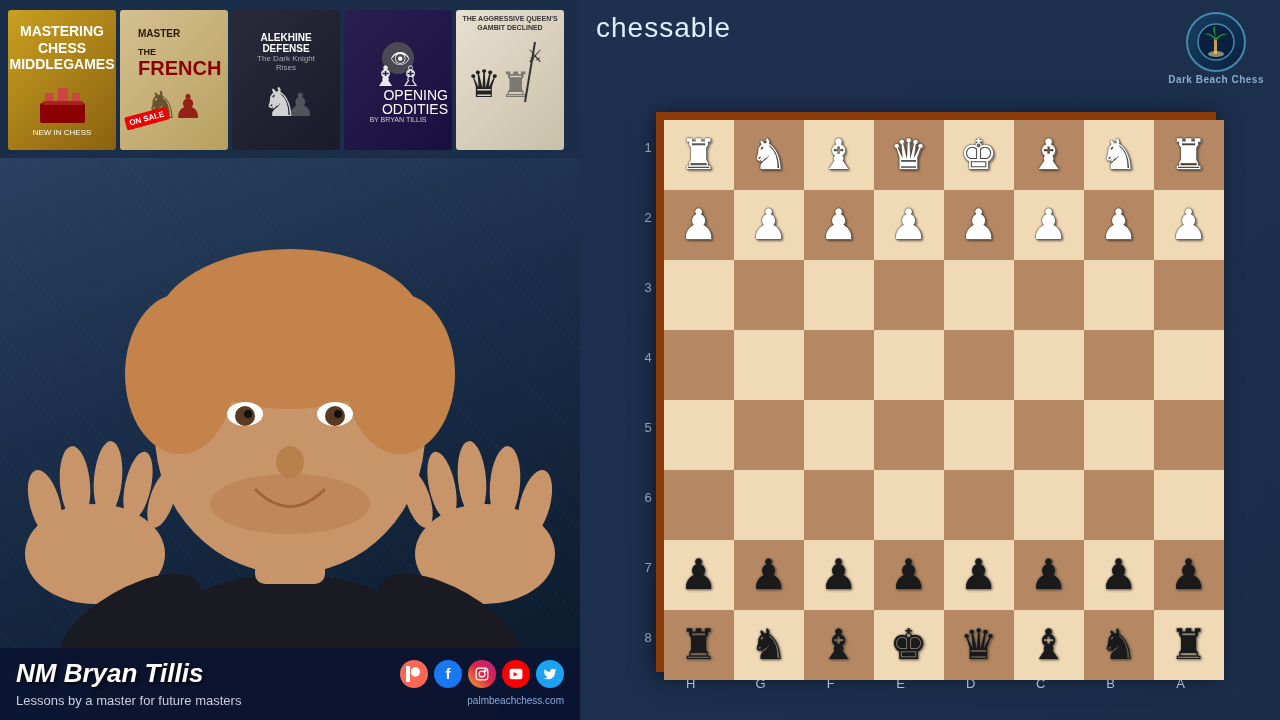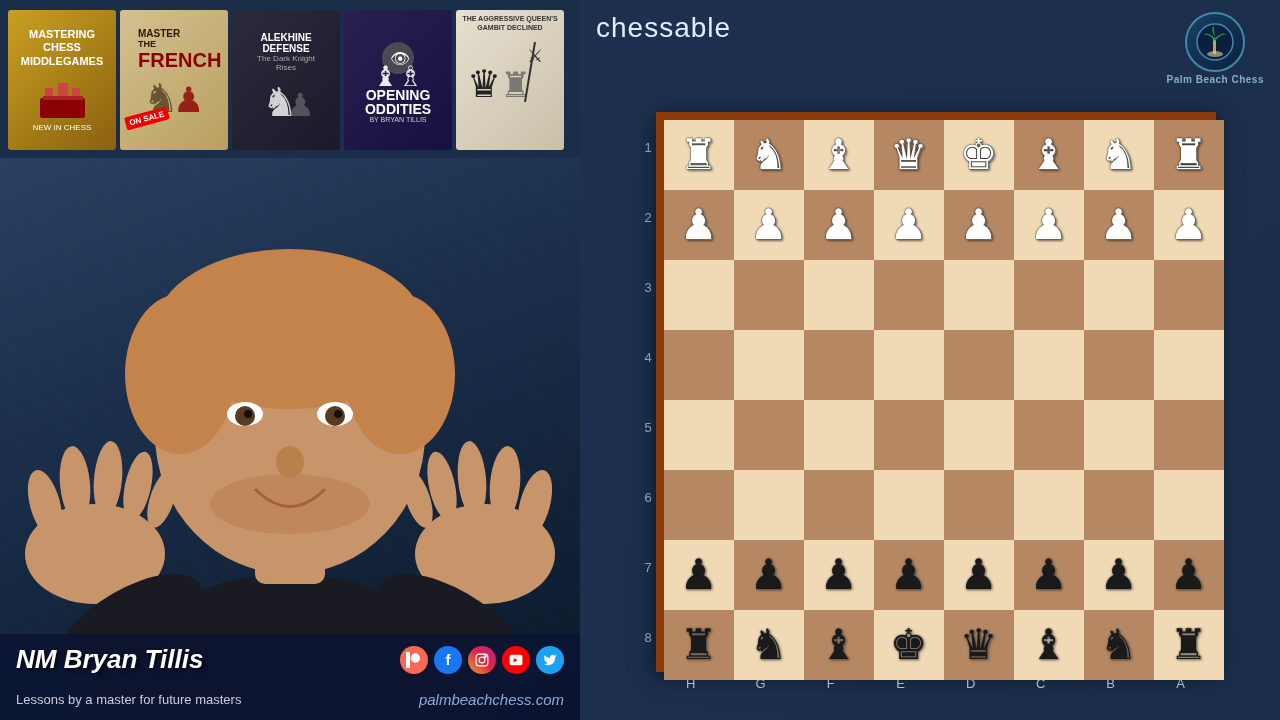--- a/index.html
+++ b/index.html
@@ -109,21 +109,21 @@
     
     .lower-third {
       position: absolute;
       bottom: 0;
       left: 0;
       right: 0;
       background: rgba(10, 20, 50, 0.85);
       padding: 10px 16px 12px 16px;
       display: flex;
       flex-direction: column;
-      gap: 16px;
+      gap: 4px;
     }
     .lower-third-row1 {
       display: flex;
       align-items: center;
       justify-content: space-between;
     }
     .presenter-name {
       font-size: 26px;
       font-weight: 900;
       color: #fff;
@@ -155,23 +155,22 @@
     .lower-third-row2 {
       display: flex;
       justify-content: space-between;
       align-items: center;
     }
     .presenter-tagline {
       font-size: 13px;
       color: #ccd;
     }
     .website {
-      font-size: 15px;
+      font-size: 10px;
       color: #88aadd;
-      font-style: italic;
     }
 
     
     .right-panel {
       flex: 1;
       display: flex;
       flex-direction: column;
       padding: 12px 16px;
       background: linear-gradient(135deg, #1e3050 0%, #1a2e4a 100%);
       position: relative;
@@ -319,34 +318,34 @@
     }
   </style>
 </head>
 <body>
 
 <div class="left-panel">
 
   <div class="books-bar">
 
     <div class="book-thumb book-thumb-1">
-      <span style="font-size:11px;font-weight:bold;color:#fff;text-align:center;text-transform:uppercase;line-height:1.2;">MASTERING CHESS MIDDLEGAMES</span>
+      <span style="font-size:14px;font-weight:bold;color:#fff;text-align:center;text-transform:uppercase;line-height:1.2;">MASTERING CHESS MIDDLEGAMES</span>
       <svg width="55" height="55" viewBox="0 0 55 55">
         <rect x="5" y="30" width="45" height="20" fill="#8b0000" rx="2"></rect>
         <rect x="10" y="20" width="8" height="12" fill="#cc4444"></rect>
         <rect x="23" y="15" width="10" height="17" fill="#cc4444"></rect>
         <rect x="37" y="20" width="8" height="12" fill="#cc4444"></rect>
         <rect x="8" y="28" width="40" height="4" fill="#aa2222"></rect>
       </svg>
       <span style="font-size:8px;color:#ffe;text-align:right;">NEW IN CHESS</span>
     </div>
 
     <div class="book-thumb book-thumb-2" style="background:linear-gradient(135deg,#d4c090,#b8a060);padding:18px;position:relative;">
       <span style="font-size:10px;font-weight:900;color:#2a1a00;text-transform:uppercase;">MASTER</span>
-      <span style="font-size:9px;font-weight:bold;color:#2a1a00;">THE</span>
+      <span style="font-size:9px;font-weight:bold;color:#2a1a00;margin-top:8px;">THE</span>
       <span style="font-size:20px;font-weight:900;color:#8b0000;text-transform:uppercase;">FRENCH</span>
       <svg width="80" height="55" viewBox="0 0 80 55">
         <text x="5" y="40" font-size="40" fill="#2a1a00" opacity="0.6">♞</text>
         <text x="35" y="40" font-size="35" fill="#8b0000" opacity="0.8">♟</text>
       </svg>
       <div class="on-sale-badge">ON SALE</div>
     </div>
 
     <div class="book-thumb book-thumb-3" style="background:linear-gradient(135deg,#2a2a3a,#1a1a2a);padding:22px;display:flex;flex-direction:column;align-items:center;">
       <span style="font-size:10px;font-weight:bold;color:#fff;text-transform:uppercase;text-align:center;">ALEKHINE DEFENSE</span>
@@ -356,21 +355,21 @@
         <text x="40" y="55" font-size="40" fill="#888" opacity="0.5">♟</text>
       </svg>
     </div>
 
     <div class="book-thumb book-thumb-4" style="background:linear-gradient(135deg,#2a2050,#180f40);padding:4px;display:flex;flex-direction:column;align-items:center;justify-content:center;">
       <svg width="60" height="50" viewBox="0 0 60 50">
         <circle cx="30" cy="20" r="16" fill="#555" opacity="0.8"></circle>
         <text x="22" y="26" font-size="16" fill="#fff">👁</text>
         <text x="5" y="48" font-size="28" fill="#fff" opacity="0.9">♝♗</text>
       </svg>
-      <span style="font-size:14px;font-weight:700;color:#fff;text-transform:uppercase;text-align:center;line-height:1;">OPENING ODDITIES</span>
+      <span style="font-size:14px;font-weight:400;color:#fff;text-transform:uppercase;text-align:right;line-height:1;">OPENING ODDITIES</span>
       <span style="font-size:7px;color:#ccc;text-align:center;">BY BRYAN TILLIS</span>
     </div>
 
     <div class="book-thumb book-thumb-5" style="background:linear-gradient(135deg,#e8e0d0,#c8c0a8);padding:4px;display:flex;flex-direction:column;align-items:center;justify-content:flex-start;">
       <span style="font-size:7px;font-weight:bold;color:#333;text-align:center;text-transform:uppercase;line-height:1.3;">THE AGGRESSIVE QUEEN'S GAMBIT DECLINED</span>
       <svg width="90" height="80" viewBox="0 0 90 80">
         <text x="2" y="65" font-size="38" fill="#222">♛</text>
         <text x="35" y="65" font-size="35" fill="#555" opacity="0.7">♜</text>
         <line x1="70" y1="10" x2="60" y2="70" stroke="#333" stroke-width="2"></line>
         <text x="62" y="30" font-size="18" fill="#333">⚔</text>
@@ -475,21 +474,21 @@
 
         <svg width="38" height="38" viewBox="0 0 38 38">
           <circle cx="19" cy="19" r="18" fill="#0a2040" stroke="#4488aa" stroke-width="1.5"></circle>
           <rect x="17" y="15" width="3" height="16" fill="#c8a050" rx="1"></rect>
           <path d="M19 15 Q10 8 8 12 Q12 10 19 18" fill="#2d8c3c"></path>
           <path d="M19 15 Q28 8 30 12 Q26 10 19 18" fill="#2d8c3c"></path>
           <path d="M19 15 Q14 4 18 3 Q18 8 19 16" fill="#2d8c3c"></path>
           <ellipse cx="19" cy="31" rx="8" ry="3" fill="#e8d090" opacity="0.6"></ellipse>
         </svg>
       </div>
-      <span class="pb-text">Palm Beach Chess</span>
+      <span class="pb-text">Dark Beach Chess</span>
     </div>
   </div>
 
   <div class="board-container">
     <div class="chess-board-wrapper">
       <div class="rank-labels">
         <div class="rank-label">1</div>
         <div class="rank-label">2</div>
         <div class="rank-label">3</div>
         <div class="rank-label">4</div>

